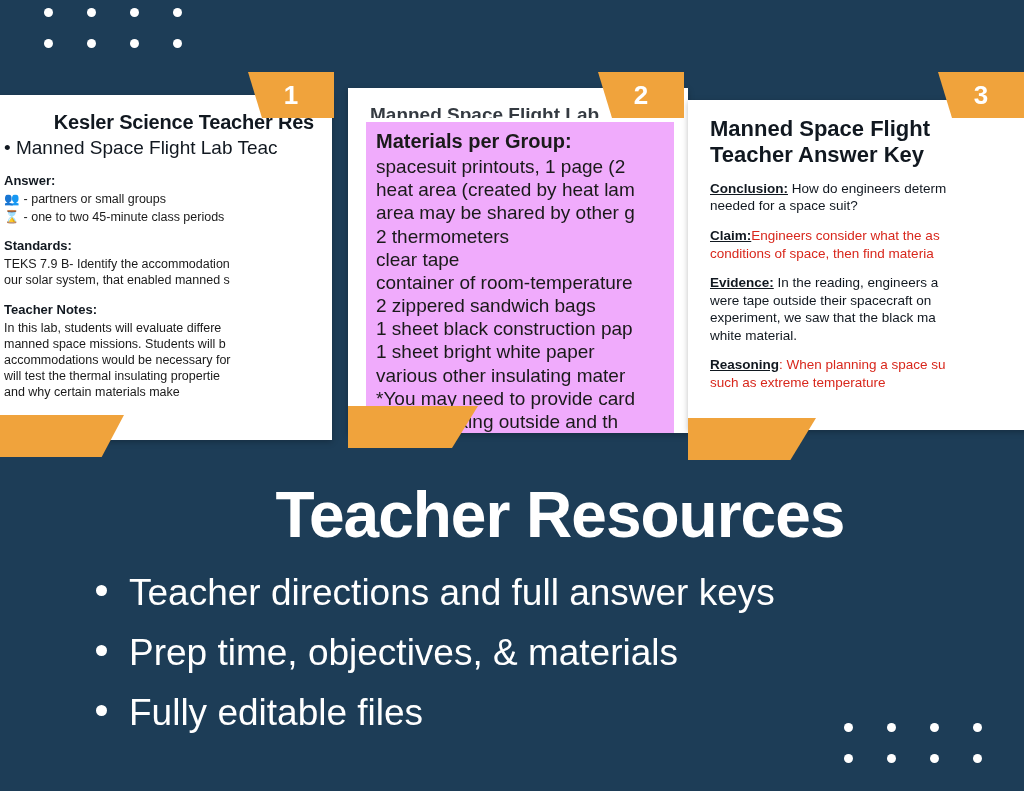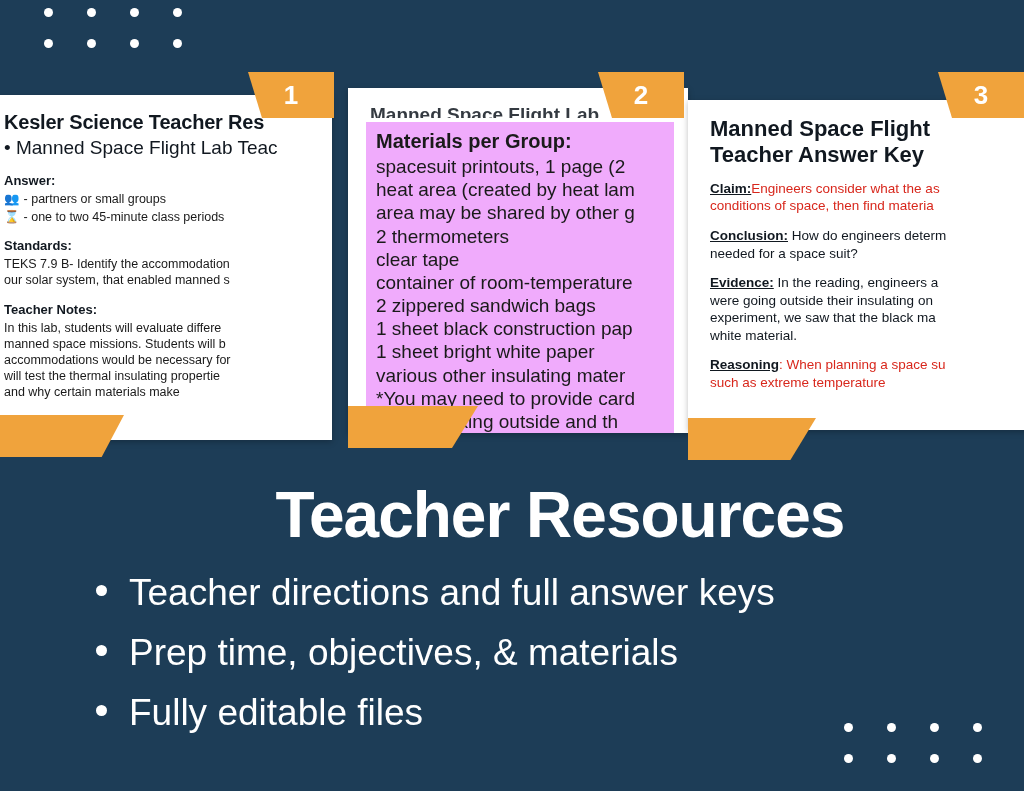--- a/index.html
+++ b/index.html
@@ -110,20 +110,21 @@
     clip-path: polygon(0 0, 100% 0, 80% 100%, 0 100%);
   }
 
   
   .c1-title {
     font-size: 20px;
     font-weight: bold;
     color: #111820;
     letter-spacing: -0.2px;
     white-space: nowrap;
+    text-align: right;
   }
   .c1-sub {
     font-size: 19px;
     color: #111820;
     margin-top: 3px;
     white-space: nowrap;
   }
   .c1-h {
     font-size: 13px;
     font-weight: bold;
@@ -286,32 +287,32 @@
       </div>
     </div>
   </div>
 
   <div class="card card-3">
     <div class="card-inner">
       <div class="c3-title">Manned Space Flight</div>
       <div class="c3-title">Teacher Answer Key</div>
 
       <div class="c3-block">
+        <span class="c3-lbl">Conclusion:</span><span class="c3-black" style="white-space:pre-line">  How do engineers determ
+needed for a space suit?</span>
+      </div>
+
+      <div class="c3-block">
         <span class="c3-lbl">Claim:</span><span class="c3-red" style="white-space:pre-line">Engineers consider what the as
 conditions of space, then find materia</span>
       </div>
 
       <div class="c3-block">
-        <span class="c3-lbl">Conclusion:</span><span class="c3-black" style="white-space:pre-line">  How do engineers determ
-needed for a space suit?</span>
-      </div>
-
-      <div class="c3-block">
         <span class="c3-lbl">Evidence:</span><span class="c3-black" style="white-space:pre-line">  In the reading, engineers a
-were going outside their insulating on
+were tape outside their spacecraft on
 experiment, we saw that the black ma
 white material.</span>
       </div>
 
       <div class="c3-block">
         <span class="c3-lbl">Reasoning</span><span class="c3-red" style="white-space:pre-line">: When planning a space su
 such as extreme temperature</span>
       </div>
     </div>
   </div>

